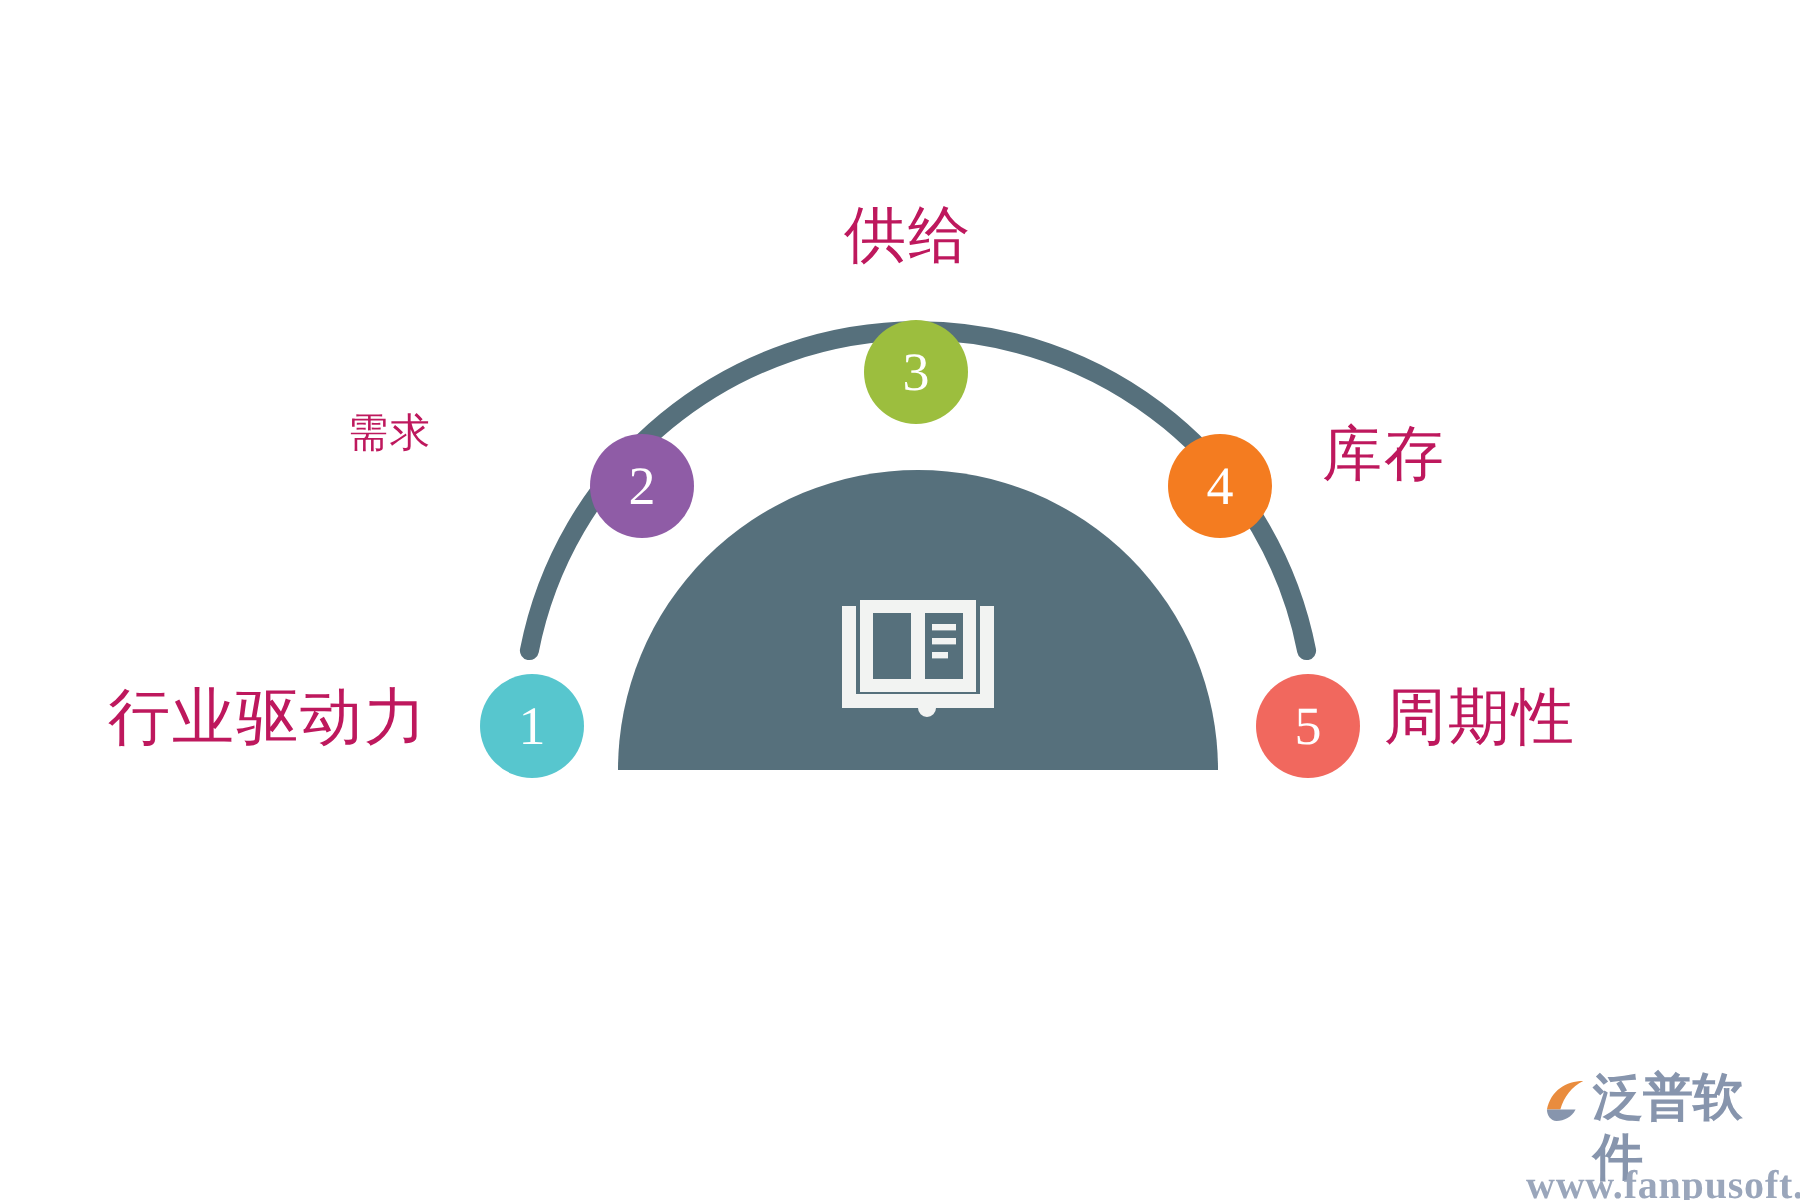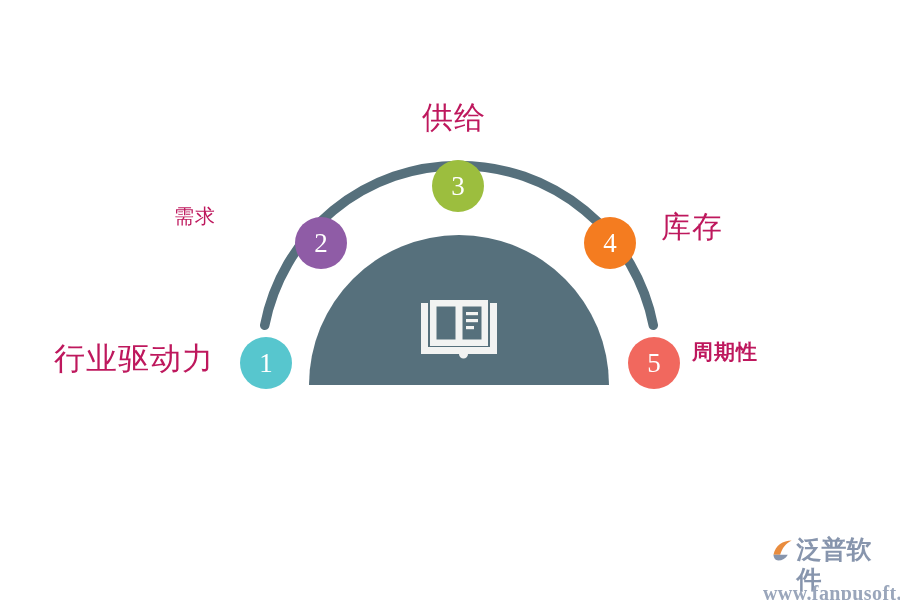--- a/index.html
+++ b/index.html
@@ -53,21 +53,21 @@
     font-family: "Liberation Serif", "DejaVu Serif", serif;
     color: #be185d;
     white-space: nowrap;
     letter-spacing: 1px;
   }
 
   .lbl-1 { left: 54px;  top: 338px; font-size: 31px; }
   .lbl-2 { left: 174px; top: 203px; font-size: 20px; }
   .lbl-3 { left: 422px; top: 97px;  font-size: 31px; }
   .lbl-4 { left: 661px; top: 207px; font-size: 30px; }
-  .lbl-5 { left: 692px; top: 338px; font-size: 21px; font-weight: bold; }
+  .lbl-5 { left: 692px; top: 338px; font-size: 31px; }
 
   
   #logo {
     position: absolute;
     left: 762px;
     top: 534px;
     width: 130px;
     height: 54px;
   }
   #logo .logo-row {

